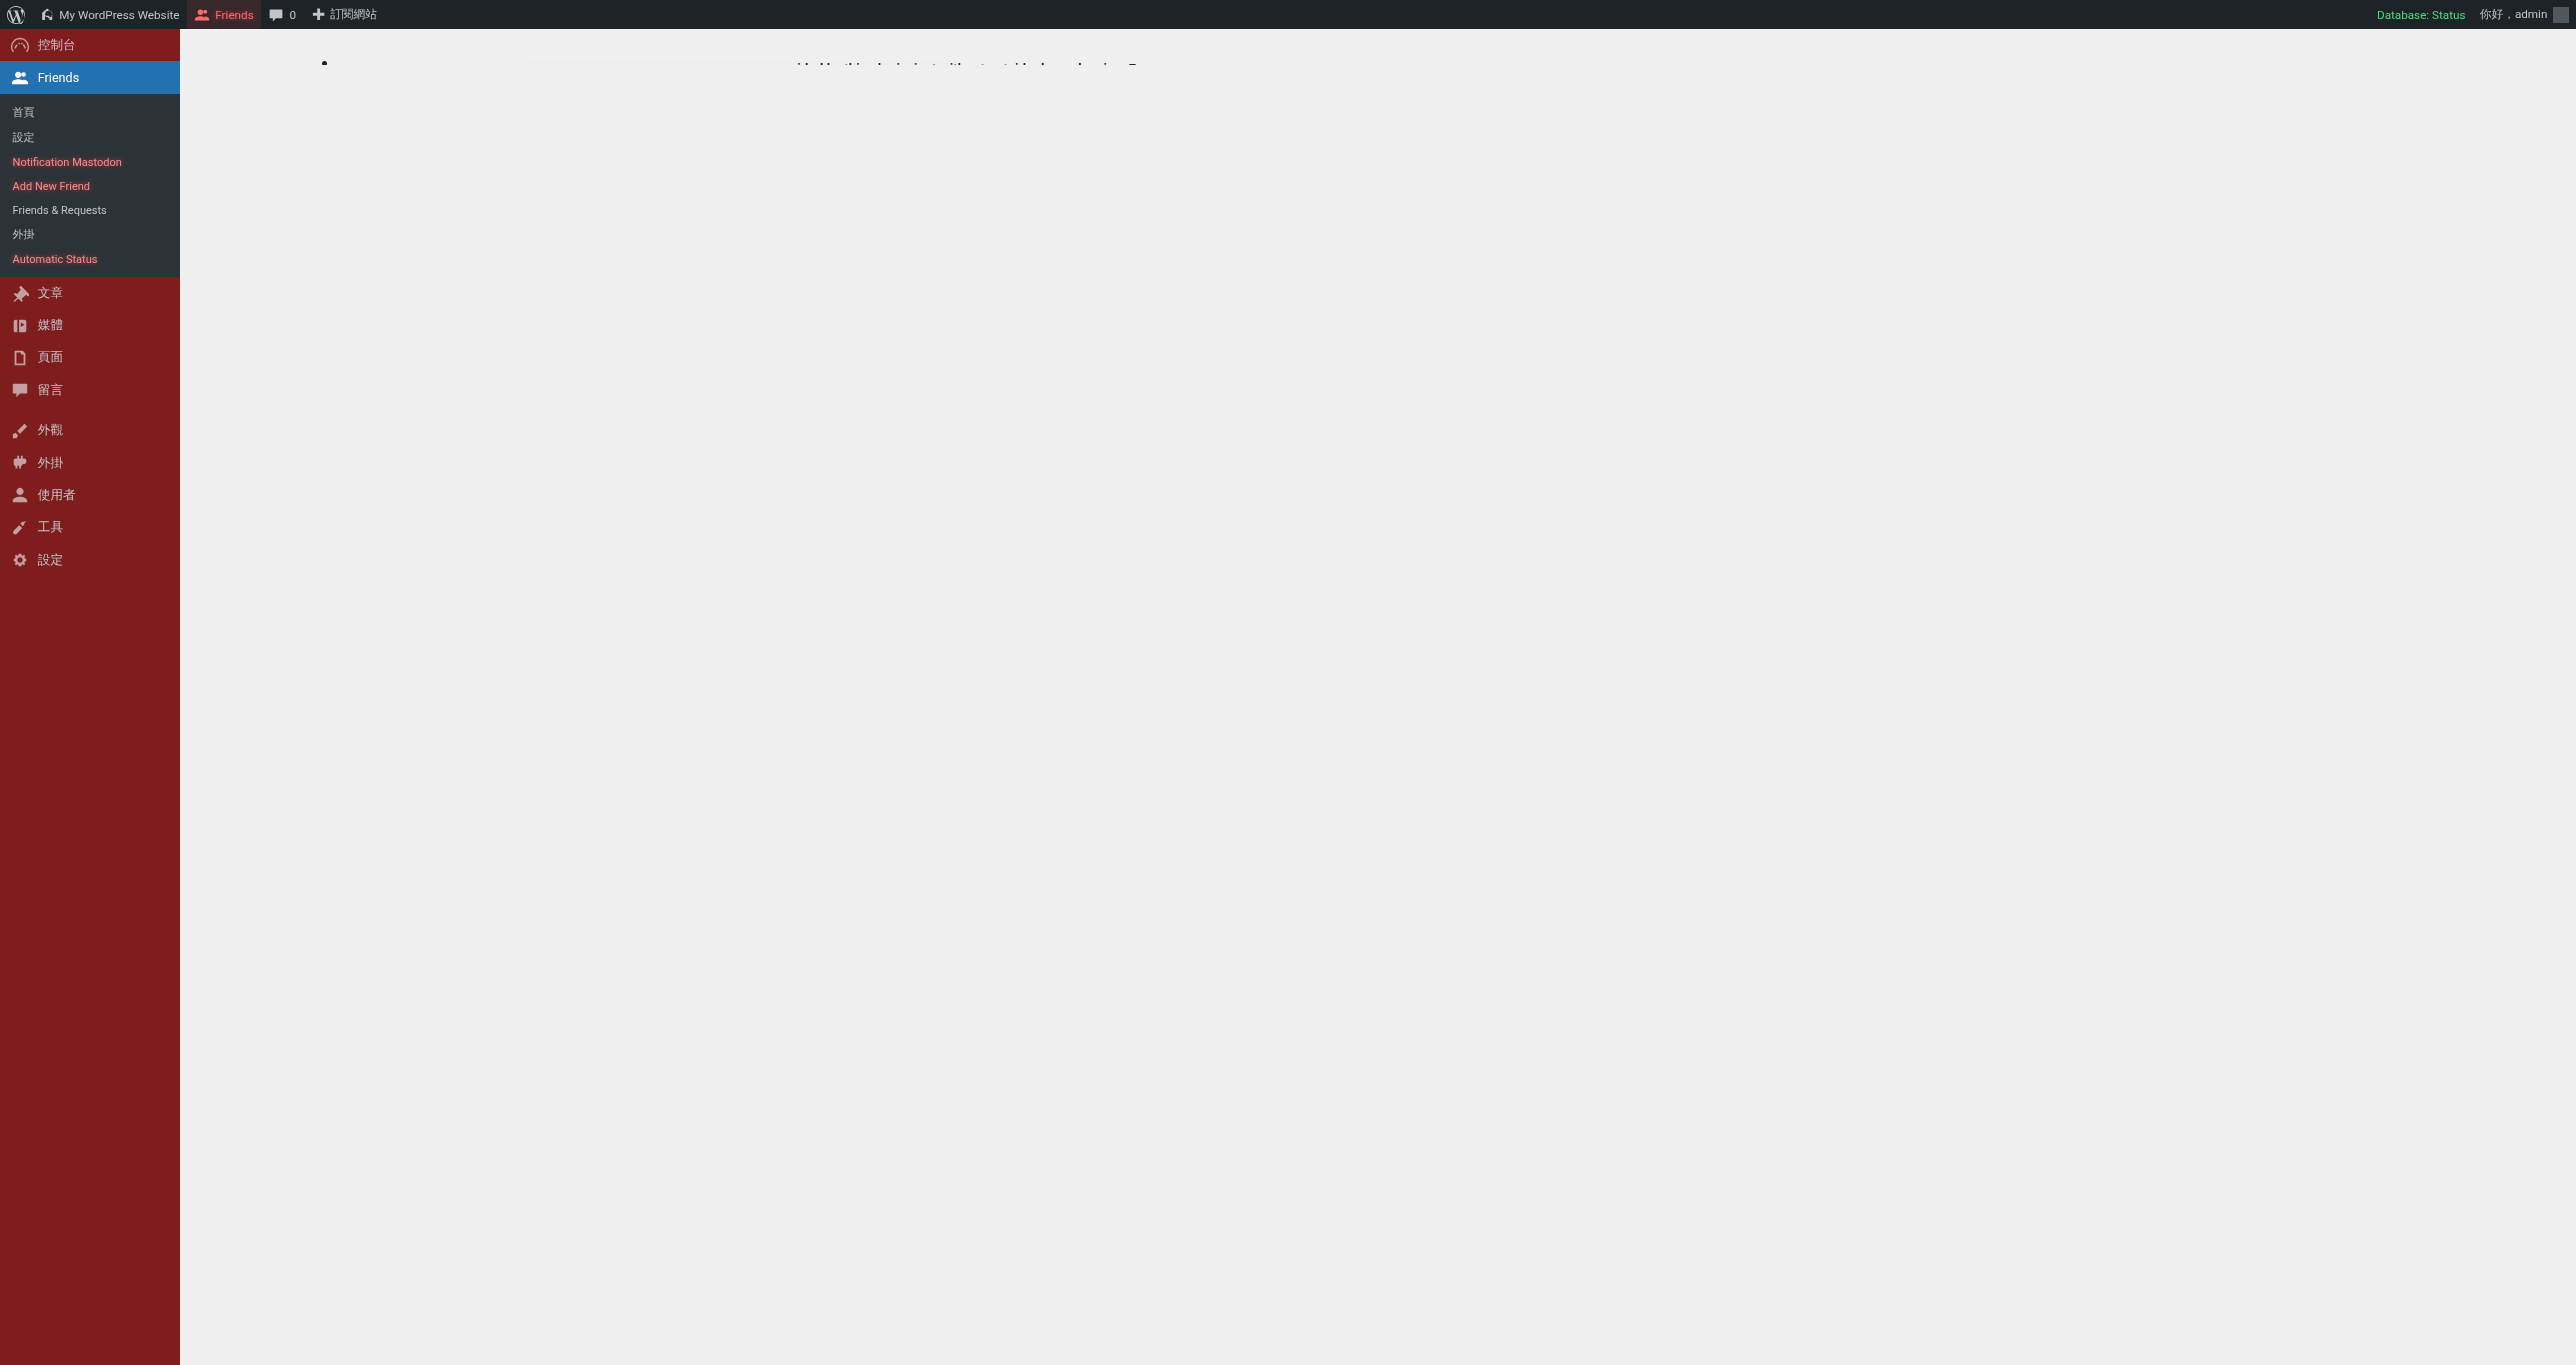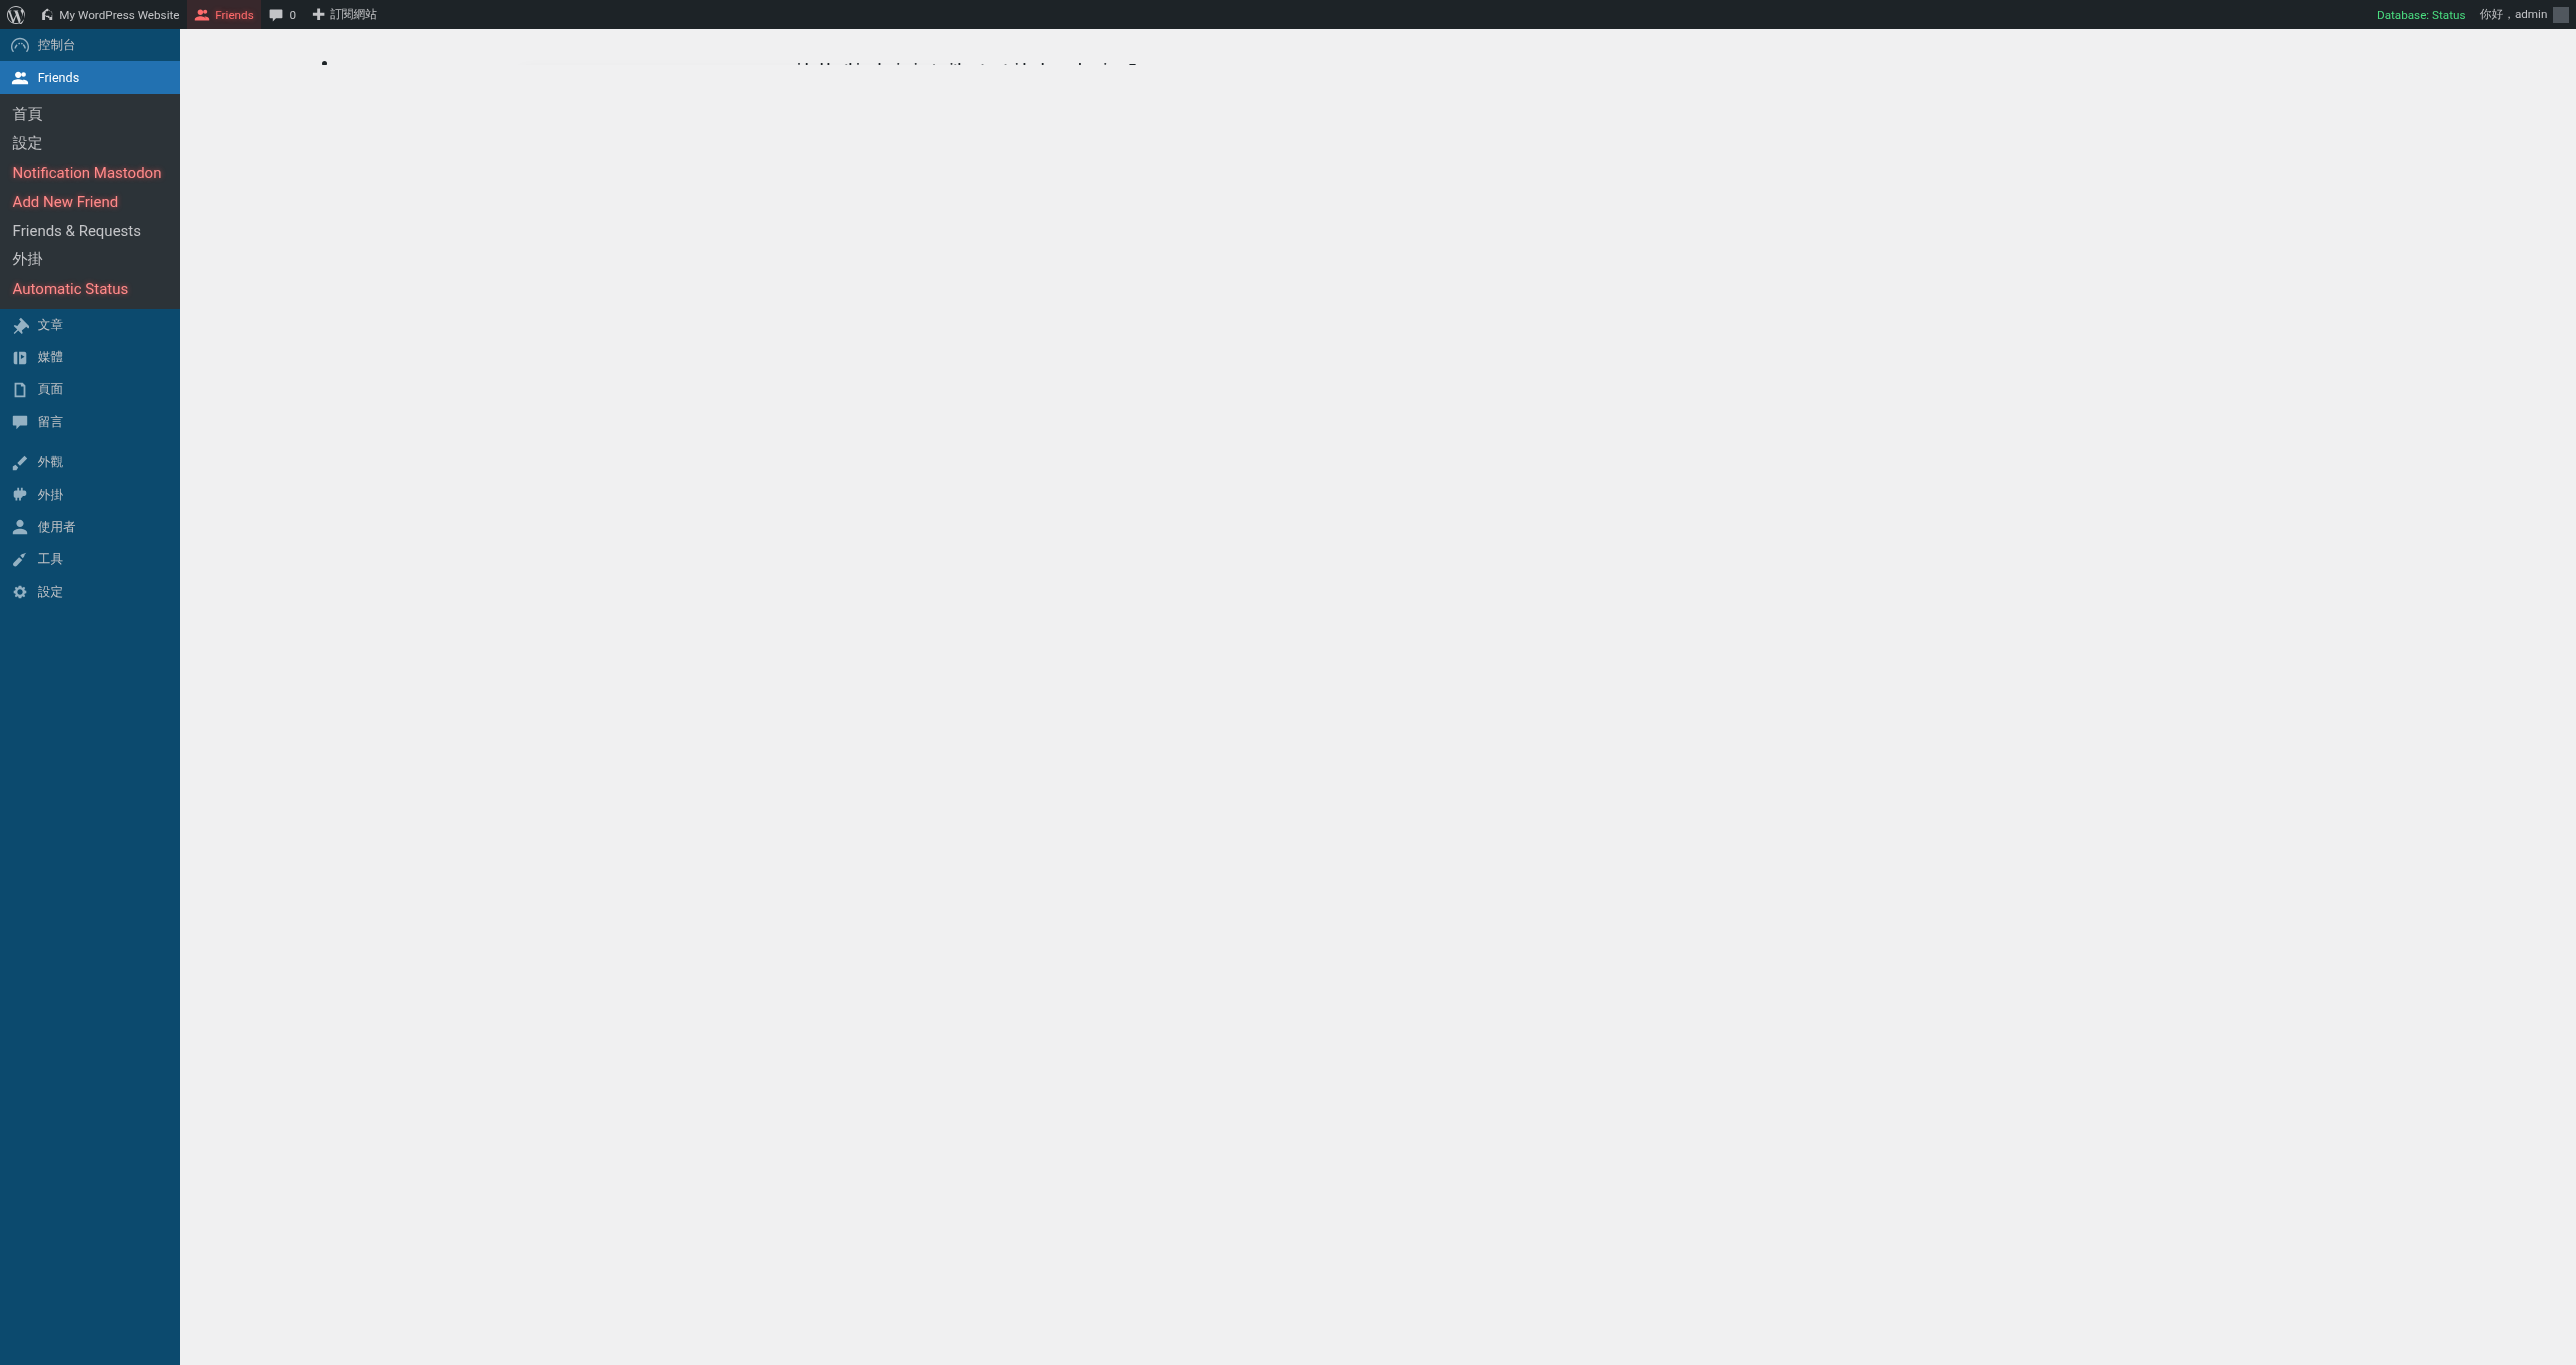--- a/index.html
+++ b/index.html
@@ -5,28 +5,28 @@
 * { margin: 0; padding: 0; box-sizing: border-box; }
 body { font-family: -apple-system, BlinkMacSystemFont, "Segoe UI", Roboto, sans-serif; background: #f0f0f1; overflow: hidden; }
 #wpadminbar { position: fixed; top: 0; left: 0; right: 0; height: 29px; background: #1d2327; color: #c3c4c7; display: flex; align-items: center; justify-content: space-between; font-size: 11.7px; z-index: 1000; }
 #wpadminbar .ab-left, #wpadminbar .ab-right { display: flex; align-items: flex-start; }
 #wpadminbar .ab-item { display: flex; align-items: center; padding: 0 7.2px; height: 29px; color: #c3c4c7; }
 #wpadminbar .ab-item.highlight { color: #ff6b6b; background: rgba(255,80,80,0.12); text-shadow: 0 0 5.4px rgba(255,80,80,0.6); }
 #wpadminbar .ab-item.db { color: #4ade80; }
 #wpadminbar .ab-icon { margin-right: 5.4px; display: inline-flex; }
 #wpadminbar .avatar { width: 16px; height: 16px; background: #50575e; margin-left: 5.4px; }
 
-#adminmenu { position: fixed; top: 29px; left: 0; width: 180px; bottom: 0; background: #0c4a6e; color: #c3c4c7; overflow-y: auto; }
+#adminmenu { position: fixed; top: 29px; left: 0; width: 180px; bottom: 0; background: #7f1d1d; color: #c3c4c7; overflow-y: auto; }
 #adminmenu li { list-style: none; }
 #adminmenu a { display: flex; align-items: center; padding: 7.2px 10.8px; color: #c3c4c7; text-decoration: none; font-size: 12.6px; }
 #adminmenu .wp-menu-image { width: 18px; height: 18px; margin-right: 9px; display: inline-flex; align-items: center; justify-content: center; color: rgba(240,246,252,.6); }
 #adminmenu .wp-has-current-submenu > a { background: #2271b1; color: #fff; }
 #adminmenu .wp-has-current-submenu > a .wp-menu-image { color: #fff; }
 #adminmenu .wp-submenu { background: #2c3338; padding: 5.4px 0; }
-#adminmenu .wp-submenu a { padding: 5.4px 10.8px 5.4px 12.6px; font-size: 15px; }
+#adminmenu .wp-submenu a { padding: 5.4px 10.8px 5.4px 12.6px; font-size: 11px; }
 #adminmenu .wp-submenu a.highlight { color: #ff8a8a; text-shadow: 0 0 5.4px rgba(255,80,80,0.7); }
 #adminmenu .wp-has-current-submenu { position: relative; }
 
 #wpbody { margin-left: 180px; margin-top: 29px; padding: 18px 21.6px; position: relative; }
 
 .bg-text { position: absolute; font-size: 13.5px; color: #1d2327; font-weight: 600; }
 .bg-text .glow { text-shadow: 0 0 5.4px rgba(255,80,80,0.6); }
 .bg-text a { color: #2271b1; text-decoration: underline; }
 .bg-bullet { position: absolute; width: 5.4px; height: 5.4px; border-radius: 50%; background: #1d2327; }
 

